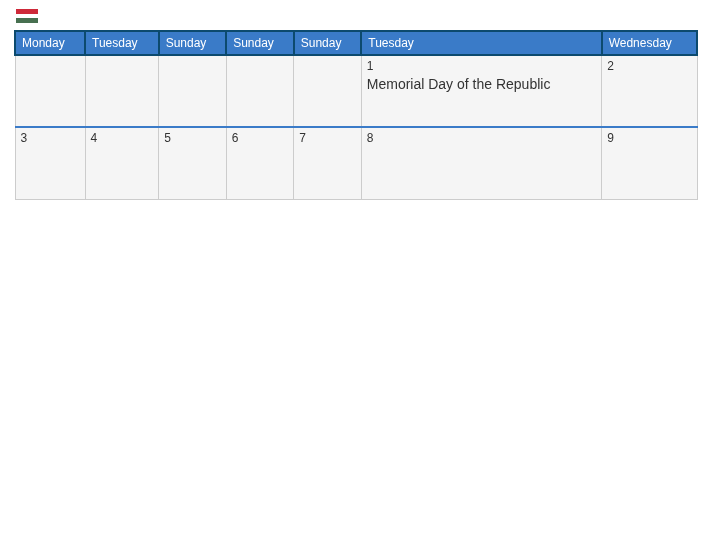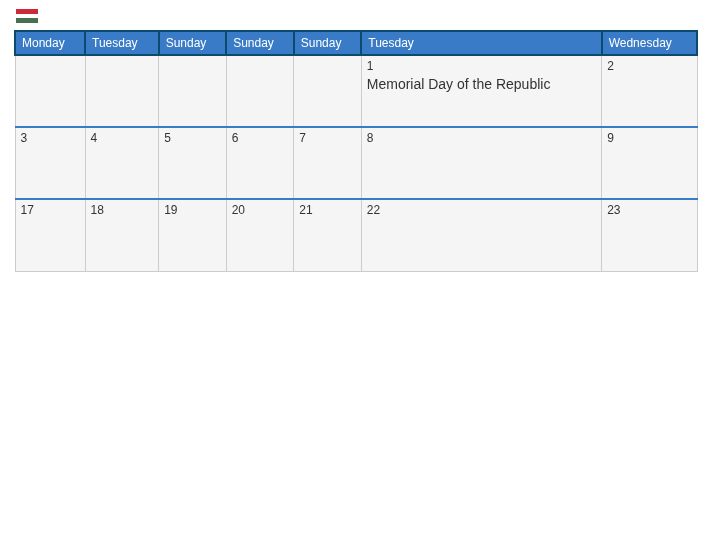--- a/index.html
+++ b/index.html
@@ -160,38 +160,15 @@
           <td>
             <span class="day-num">7</span>
           </td>
           <td>
             <span class="day-num">8</span>
           </td>
           <td>
             <span class="day-num">9</span>
           </td>
         </tr>
-        <tr>
-          <td>
-            <span class="day-num">17</span>
-          </td>
-          <td>
-            <span class="day-num">18</span>
-          </td>
-          <td>
-            <span class="day-num">19</span>
-          </td>
-          <td>
-            <span class="day-num">20</span>
-          </td>
-          <td>
-            <span class="day-num">21</span>
-          </td>
-          <td>
-            <span class="day-num">22</span>
-          </td>
-          <td>
-            <span class="day-num">23</span>
-          </td>
-        </tr>
       </tbody>
   </table>
 </div>
 
 </body></html>

